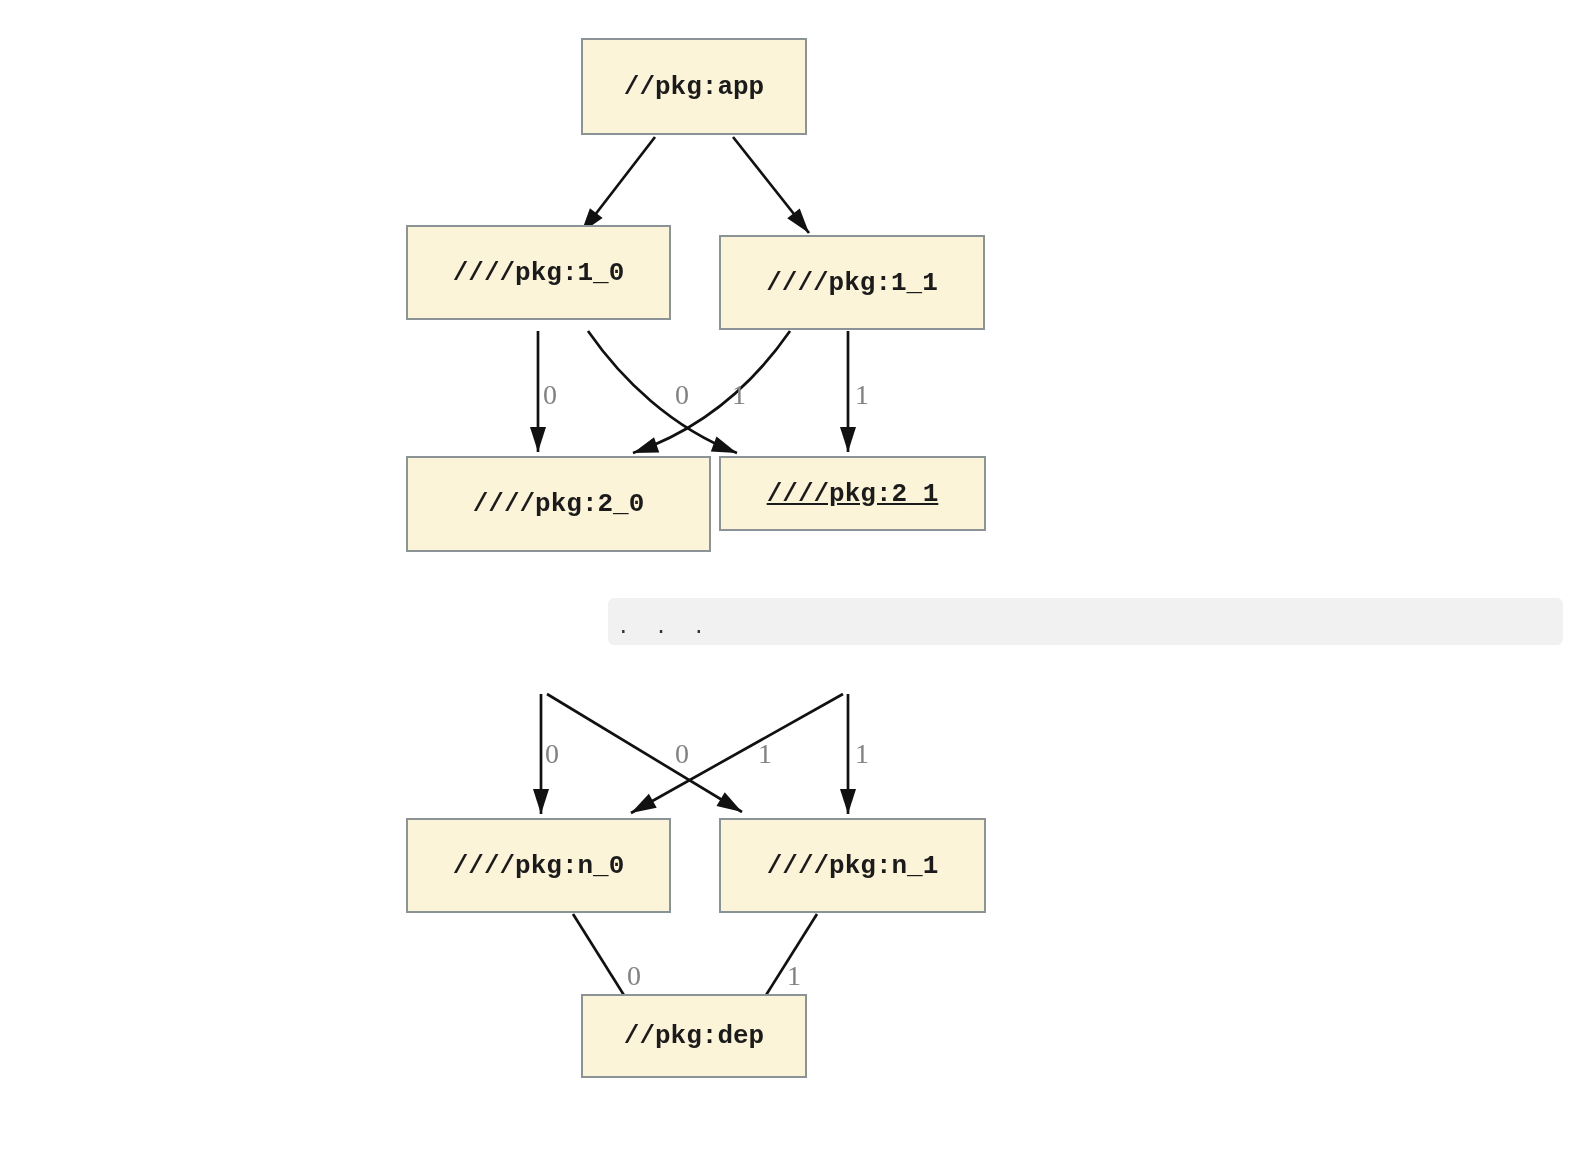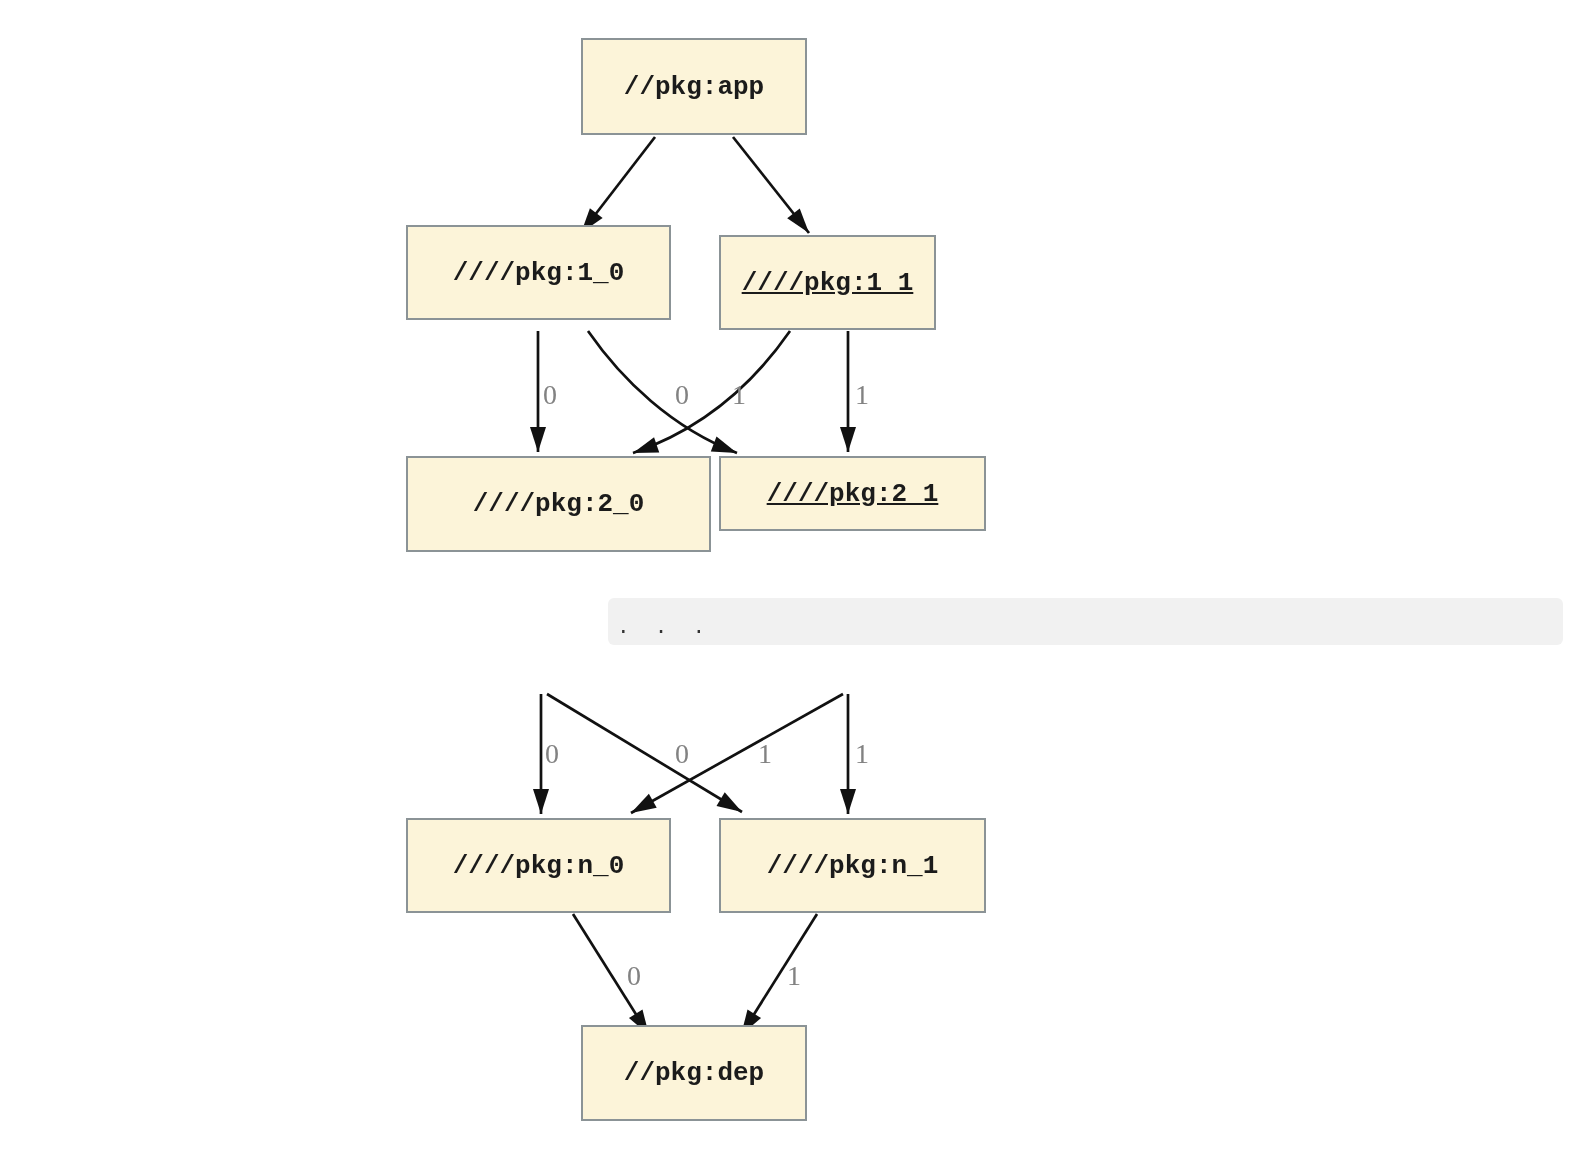--- a/index.html
+++ b/index.html
@@ -25,26 +25,26 @@
     display:flex;align-items:center;justify-content:center;
     font-family:"Liberation Mono","DejaVu Sans Mono",monospace;
     font-weight:bold;
     font-size:26px;
     color:#1b1b1b;
     letter-spacing:0px;
     white-space:pre;
   }
   .node-app  {left:581px; top:38px;   width:226px; height:97px;}
   .node-1_0  {left:406px; top:225px;  width:265px; height:95px;}
-  .node-1_1  {left:719px; top:235px;  width:217px; height:95px;text-decoration:underline;}
+  .node-1_1  {left:719px; top:235px;  width:266px; height:95px;}
   .node-2_0  {left:406px; top:456px;  width:305px; height:96px;}
   .node-2_1  {left:719px; top:456px;  width:267px; height:75px;text-decoration:underline;}
   .node-n_0  {left:406px; top:818px;  width:265px; height:95px;}
   .node-n_1  {left:719px; top:818px;  width:267px; height:95px;align-items:center;}
-  .node-dep  {left:581px; top:1025px; width:226px; height:96px;}
+  .node-dep  {left:581px; top:994px; width:226px; height:84px;}
   .edge-label{
     position:absolute;
     font-family:"Liberation Serif","DejaVu Serif",serif;
     font-size:28px;
     line-height:30px;
     color:var(--edge-label,#828282);
     white-space:pre;
   }
   .ellipsis-bar{
     position:absolute;

